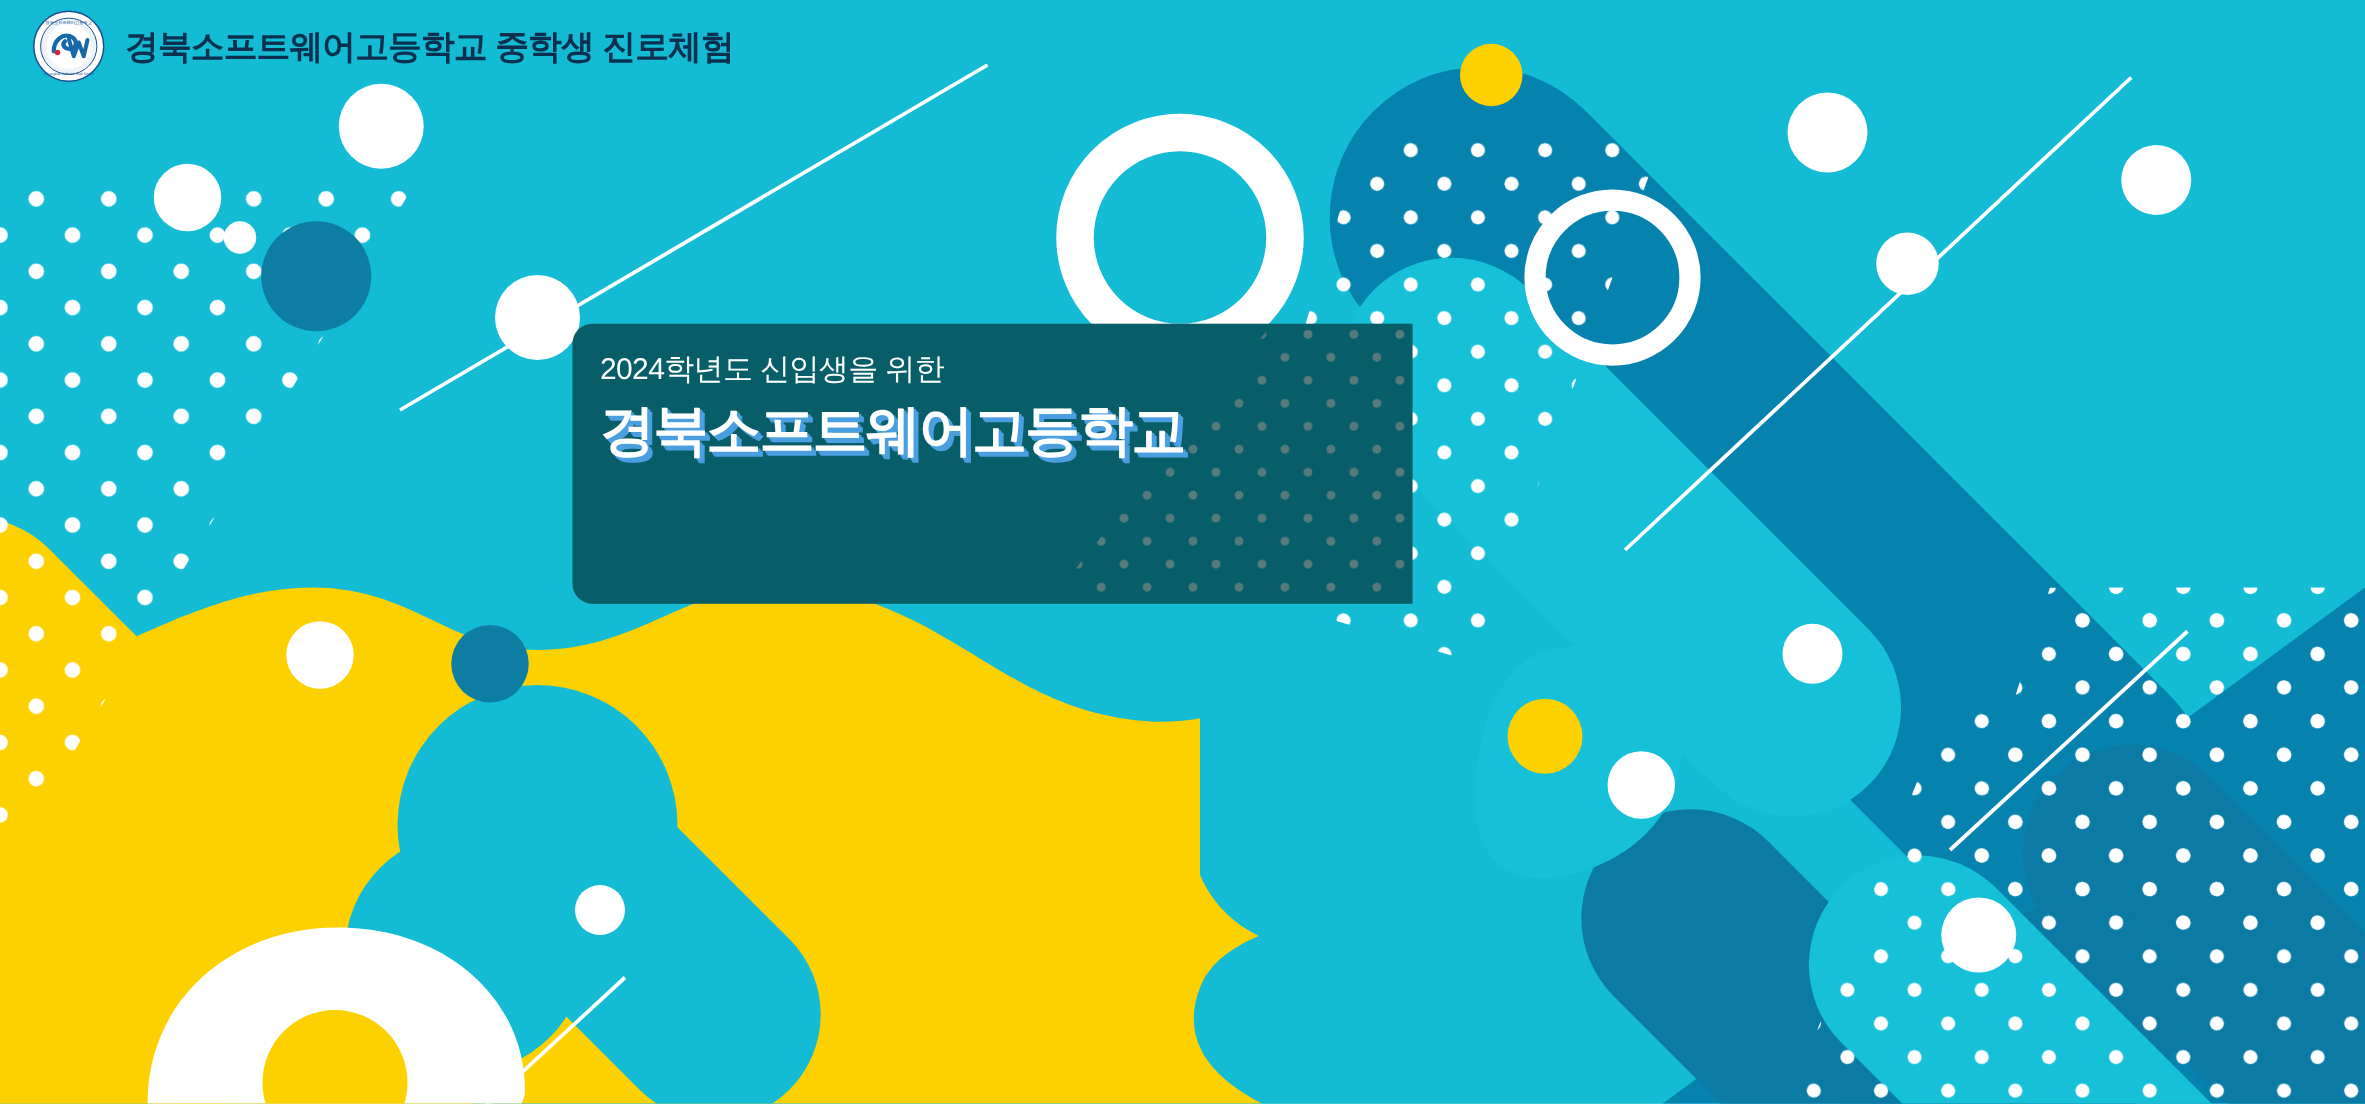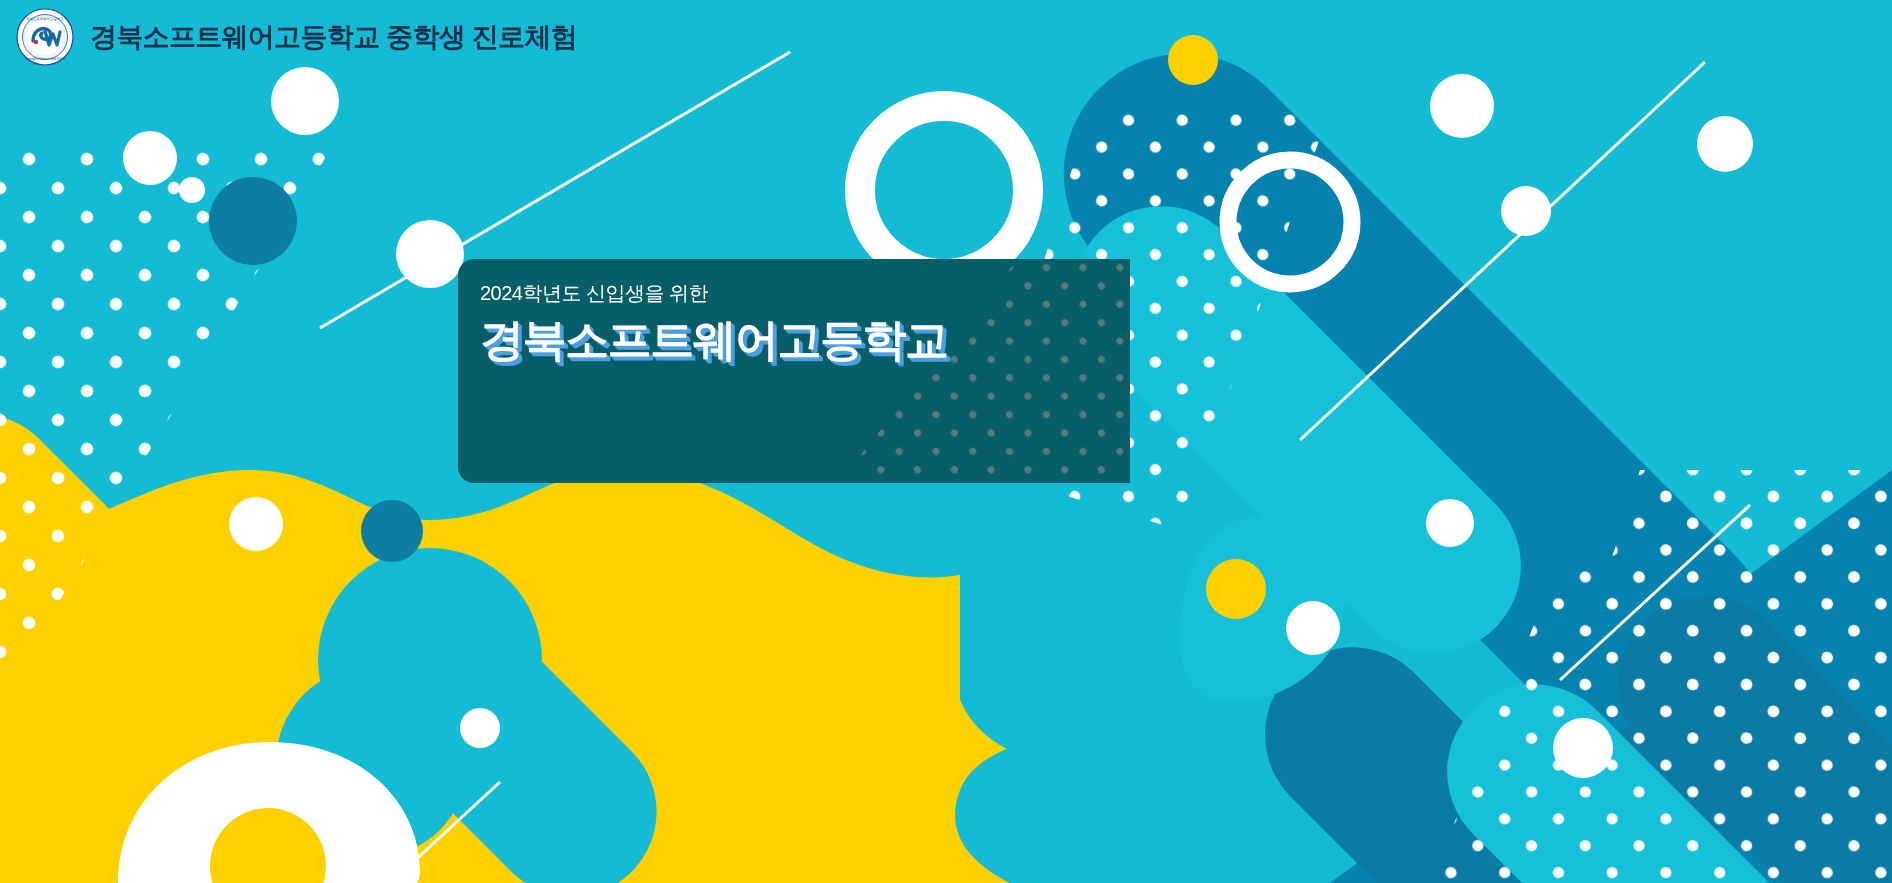--- a/index.html
+++ b/index.html
@@ -16,21 +16,21 @@
     height:883px;
     overflow:hidden;
     background:#13bcd4;
   }
   .layer{position:absolute;inset:0;overflow:hidden;}
   .layer svg{position:absolute;inset:0;width:100%;height:100%;display:block;}
 
   
   .header{
     position:absolute;
-    left:2px;top:0;
+    left:12px;top:0;
     display:flex;
     align-items:center;
     gap:16px;
     padding:8px 0 0 14px;
     z-index:60;
   }
   .logo-emblem{
     width:58px;height:58px;
     flex:0 0 58px;
     position:relative;
@@ -61,21 +61,21 @@
   .panel-dots svg{width:100%;height:100%;display:block;}
 
   .panel-text{
     position:absolute;
     left:22px;
     top:22px;
     right:0;
     z-index:3;
   }
   .eyebrow{
-    font-size:20px;
+    font-size:24px;
     color:#ffffff;
     letter-spacing:-0.5px;
     font-weight:400;
     line-height:1.25;
     white-space:nowrap;
   }
   .line-white{
     margin-top:9px;
     font-size:44px;
     font-weight:bold;

